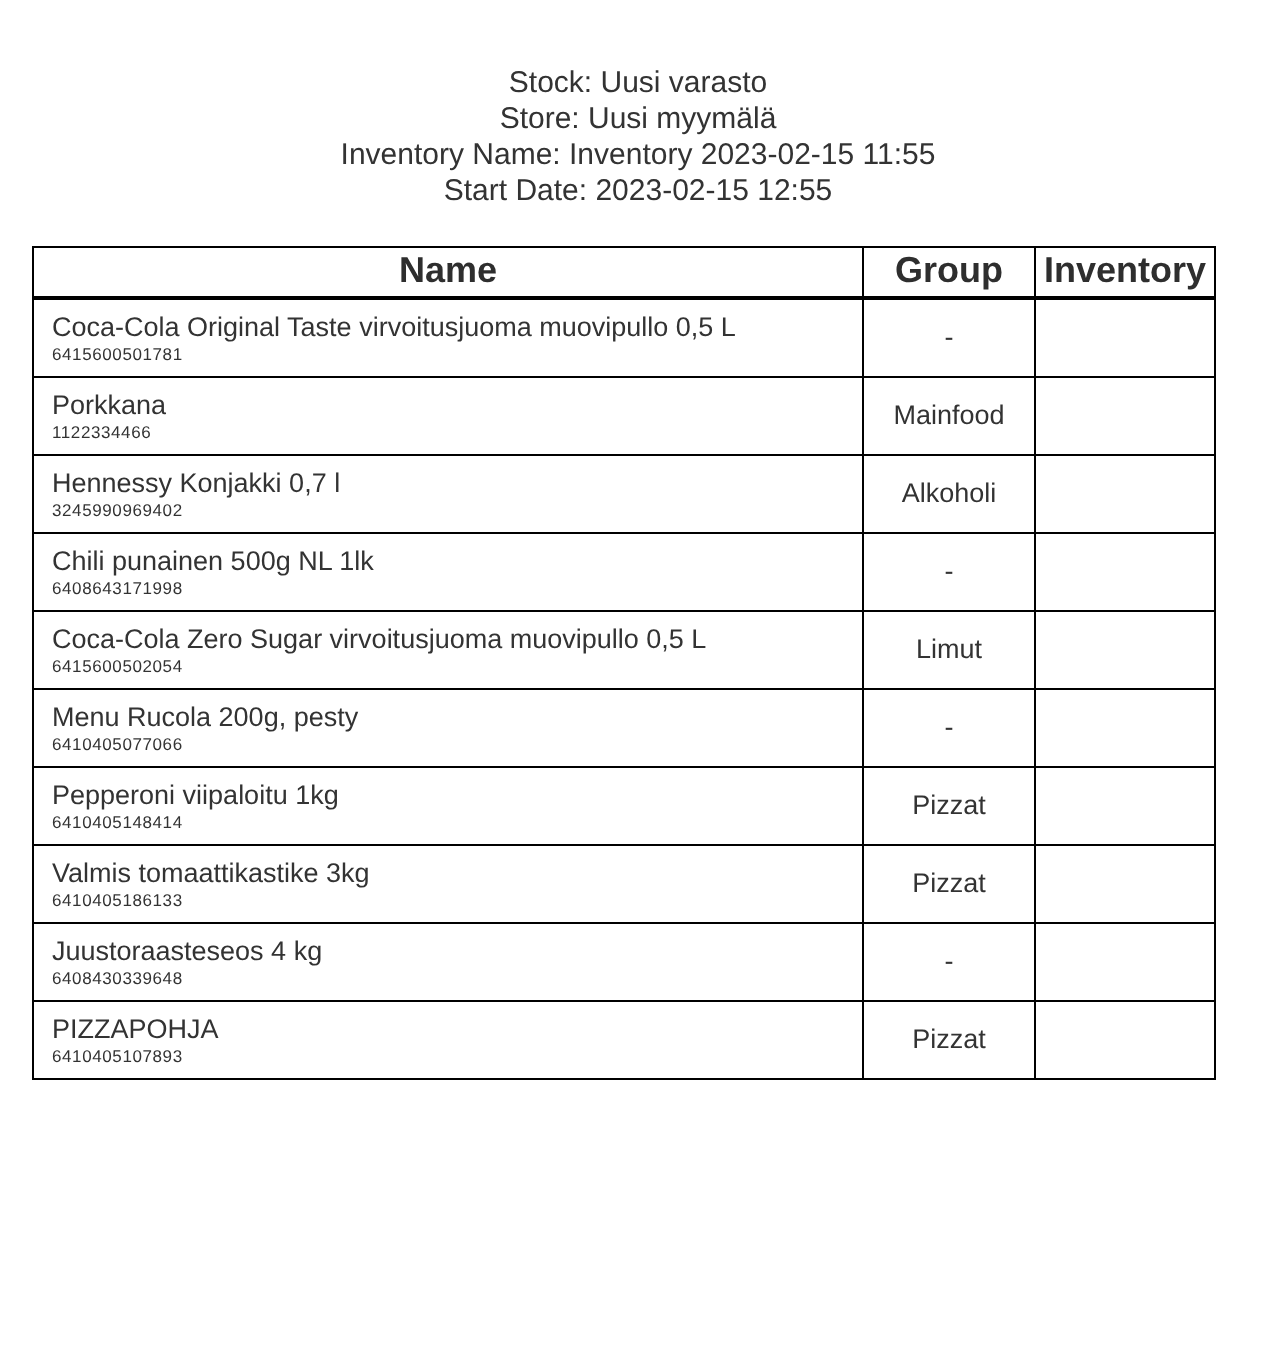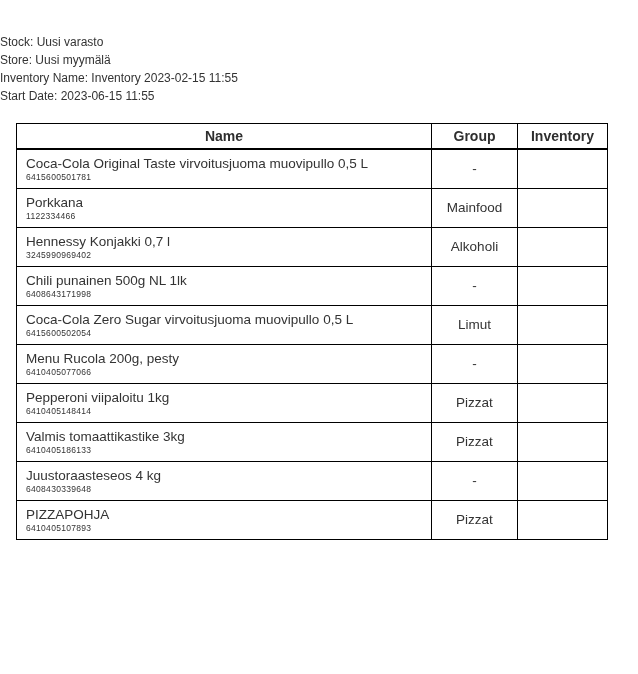--- a/index.html
+++ b/index.html
@@ -9,37 +9,37 @@
   }
   body {
     width: 638px;
     height: 674px;
     font-family: "Liberation Sans", sans-serif;
     color: #333333;
     overflow: hidden;
   }
   .report-header {
     padding-top: 33px;
-    text-align: left;
-    font-size: 12px;
+    text-align: center;
+    font-size: 15px;
     line-height: 18px;
     color: #333333;
   }
   .inv-table {
     border-collapse: collapse;
     table-layout: fixed;
     margin: 18px 0 0 16px;
     width: 591px;
   }
   .inv-table th, .inv-table td {
     border: 1px solid #000000;
     box-sizing: border-box;
   }
   .inv-table thead th {
-    font-size: 14px;
+    font-size: 18px;
     font-weight: 600;
     color: #2e2e2e;
     height: 25px;
     padding: 0;
     text-align: center;
     border-bottom-width: 2px;
   }
   .col-name { width: 415px; }
   .col-group { width: 86px; }
   .col-inv { width: 90px; }
@@ -69,21 +69,21 @@
     vertical-align: middle;
   }
 </style>
 </head>
 <body>
 
 <div class="report-header">
   <div>Stock: Uusi varasto</div>
   <div>Store: Uusi myymälä</div>
   <div>Inventory Name: Inventory 2023-02-15 11:55</div>
-  <div>Start Date: 2023-06-15 11:55</div>
+  <div>Start Date: 2023-02-15 12:55</div>
 </div>
 
 <table class="inv-table">
   <thead>
     <tr>
       <th class="col-name">Name</th>
       <th class="col-group">Group</th>
       <th class="col-inv">Inventory</th>
     </tr>
   </thead>

